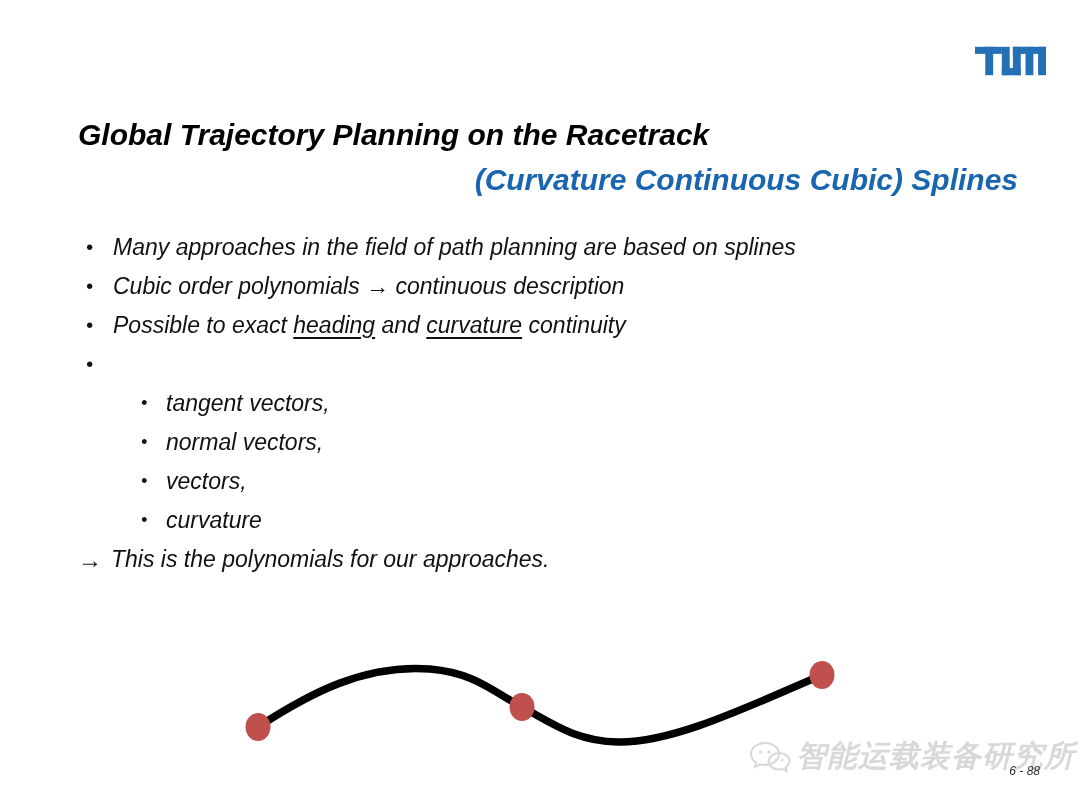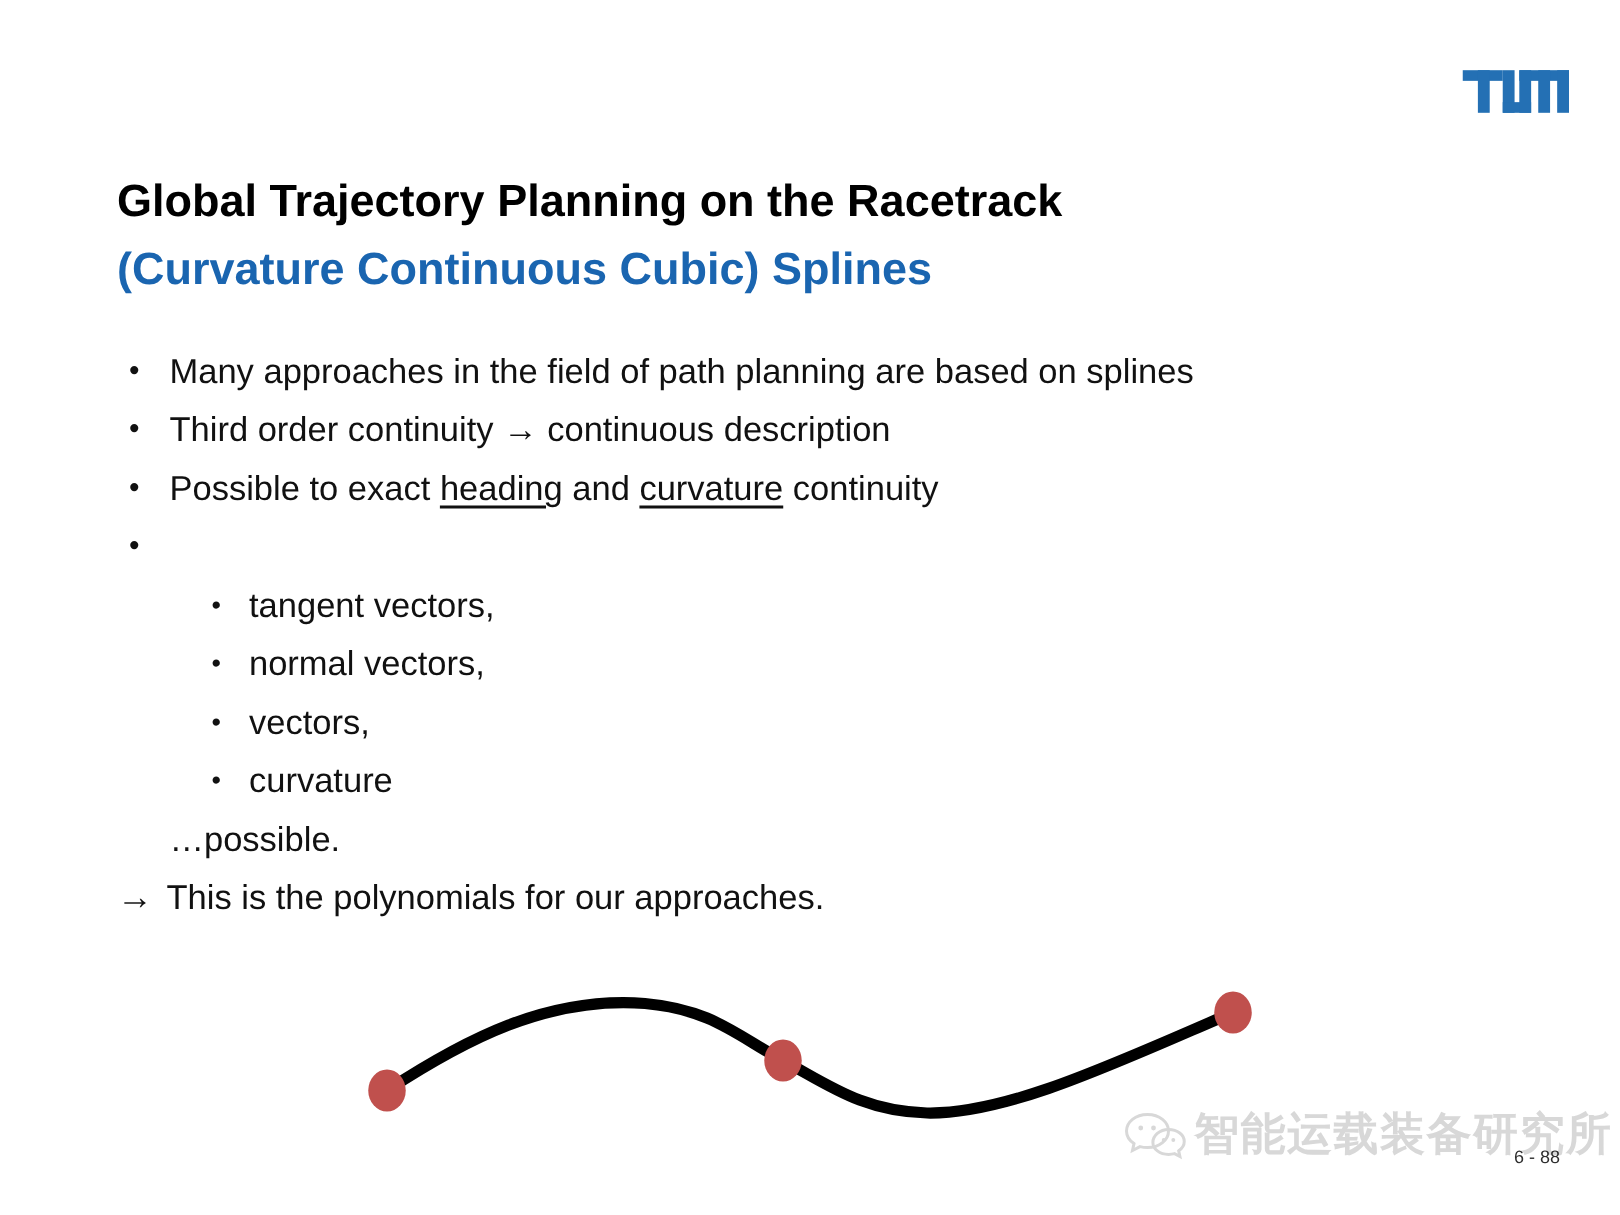--- a/index.html
+++ b/index.html
@@ -6,20 +6,21 @@
   html, body { background: #e8e8e8; }
   body { font-family: "Liberation Sans", sans-serif; }
 
   .slide {
     position: relative;
     width: 1080px;
     height: 810px;
     background: #ffffff;
     overflow: hidden;
     margin: 0 auto;
+    font-style: italic;
   }
 
   
   .tum-logo {
     position: absolute;
     top: 44px;
     right: 34px;
     width: 71px;
     height: 34px;
   }
@@ -32,21 +33,21 @@
     width: 940px;
   }
   .title-line {
     font-size: 30px;
     font-weight: bold;
     line-height: 45px;
     color: #000000;
     letter-spacing: 0px;
     white-space: nowrap;
   }
-  .title-line.sub { color: #1a65b0; }
+  .title-line.sub { color: #1a65b0; text-align: right; }
 
   
   .content {
     position: absolute;
     left: 78px;
     top: 228px;
     width: 880px;
     font-size: 23px;
     color: #111111;
   }
@@ -133,21 +134,21 @@
   </div>
 
   <div class="content">
     <ul>
         <li class="lvl1">
           <span class="marker">•</span>
           <span><span>Many approaches in the field of path planning are based on splines</span></span>
         </li>
         <li class="lvl1">
           <span class="marker">•</span>
-          <span><span>Third order continuity → continuous description</span></span>
+          <span><span>Cubic order polynomials → continuous description</span></span>
         </li>
         <li class="lvl1">
           <span class="marker">•</span>
           <span><span>Possible to exact </span><span class="seg-u">heading</span><span> and </span><span class="seg-u">curvature</span><span> continuity</span></span>
         </li>
         <li class="lvl1">
           <span class="marker">•</span>
         </li>
         <li class="lvl2">
           <span class="marker">•</span>
@@ -159,23 +160,20 @@
         </li>
         <li class="lvl2">
           <span class="marker">•</span>
           <span><span>vectors,</span></span>
         </li>
         <li class="lvl2">
           <span class="marker">•</span>
           <span><span>curvature</span></span>
         </li>
       </ul>
-    <div class="row cont">
-      <span>…possible.</span>
-    </div>
     <div class="row concl">
       <span class="arrow">→</span>
       <span>This is the polynomials for our approaches.</span>
     </div>
   </div>
 
   <svg class="figure-svg" viewBox="0 0 1080 810" aria-hidden="true">
     <path id="spline-curve" fill="none" stroke-linecap="round" d="M258,727 C310,693 365,664 430,669 C475,673 492,691 522,707 C552,723 575,741 618,742 C672,743 745,708 822,675" stroke="#000000" stroke-width="7.5"></path>
     <g id="spline-knots">
         <ellipse cx="258" cy="727" rx="12.5" ry="14" fill="#c0504d"></ellipse>

